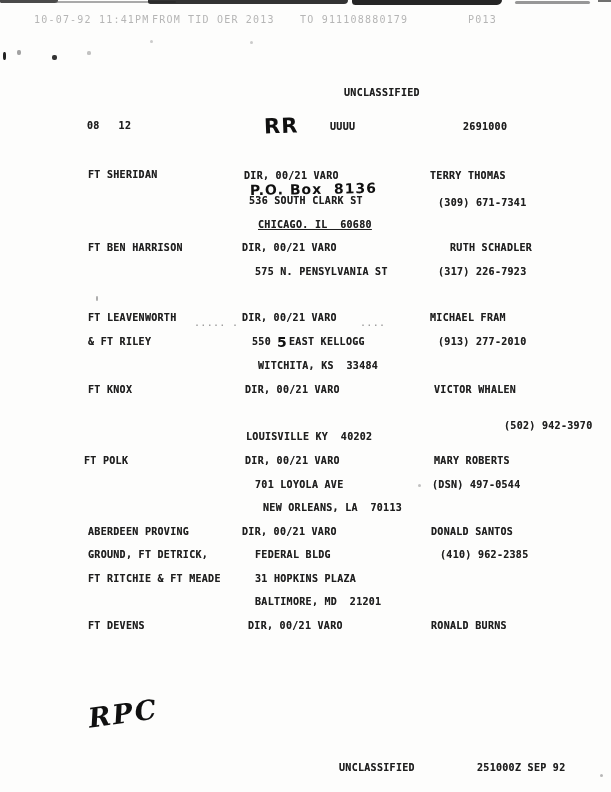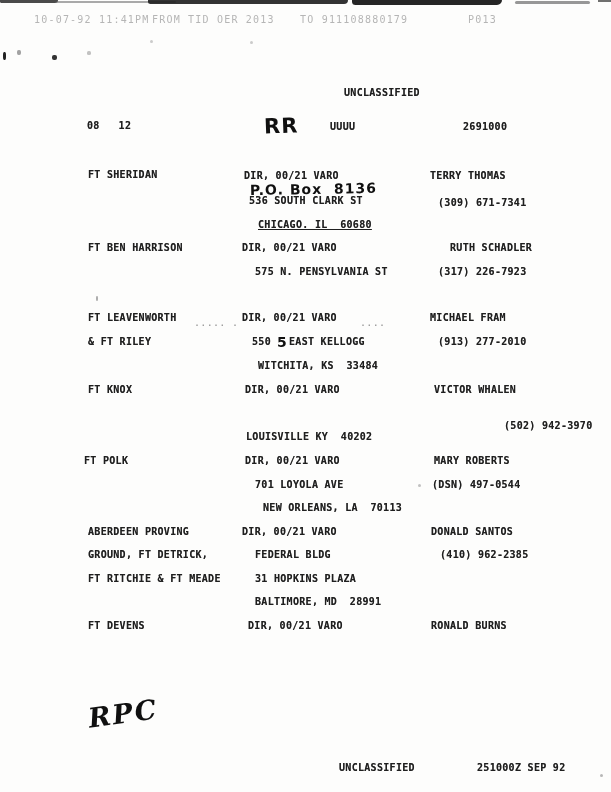--- a/index.html
+++ b/index.html
@@ -127,21 +127,21 @@
   <span class="t" style="left:255px;top:503px;margin-left:8px;">NEW ORLEANS, LA  70113</span>
 
   <span class="t" style="left:88px;top:527px;">ABERDEEN PROVING</span>
   <span class="t" style="left:242px;top:527px;">DIR, 00/21 VARO</span>
   <span class="t" style="left:431px;top:527px;">DONALD SANTOS</span>
   <span class="t" style="left:88px;top:550px;">GROUND, FT DETRICK,</span>
   <span class="t" style="left:255px;top:550px;">FEDERAL BLDG</span>
   <span class="t" style="left:440px;top:550px;">(410) 962-2385</span>
   <span class="t" style="left:88px;top:574px;">FT RITCHIE &amp; FT MEADE</span>
   <span class="t" style="left:255px;top:574px;">31 HOPKINS PLAZA</span>
-  <span class="t" style="left:255px;top:597px;">BALTIMORE, MD  28991</span>
+  <span class="t" style="left:255px;top:597px;">BALTIMORE, MD  21201</span>
 
   <span class="t" style="left:88px;top:621px;">FT DEVENS</span>
   <span class="t" style="left:248px;top:621px;">DIR, 00/21 VARO</span>
   <span class="t" style="left:431px;top:621px;">RONALD BURNS</span>
 
   <span class="hw hw-script" style="left:88px;top:700px;font-size:27px;transform:rotate(-8deg);letter-spacing:2px;">RPC</span>
 
   <span class="t" style="left:339px;top:763px;">UNCLASSIFIED</span>
   <span class="t" style="left:477px;top:763px;">251000Z SEP 92</span>
 

